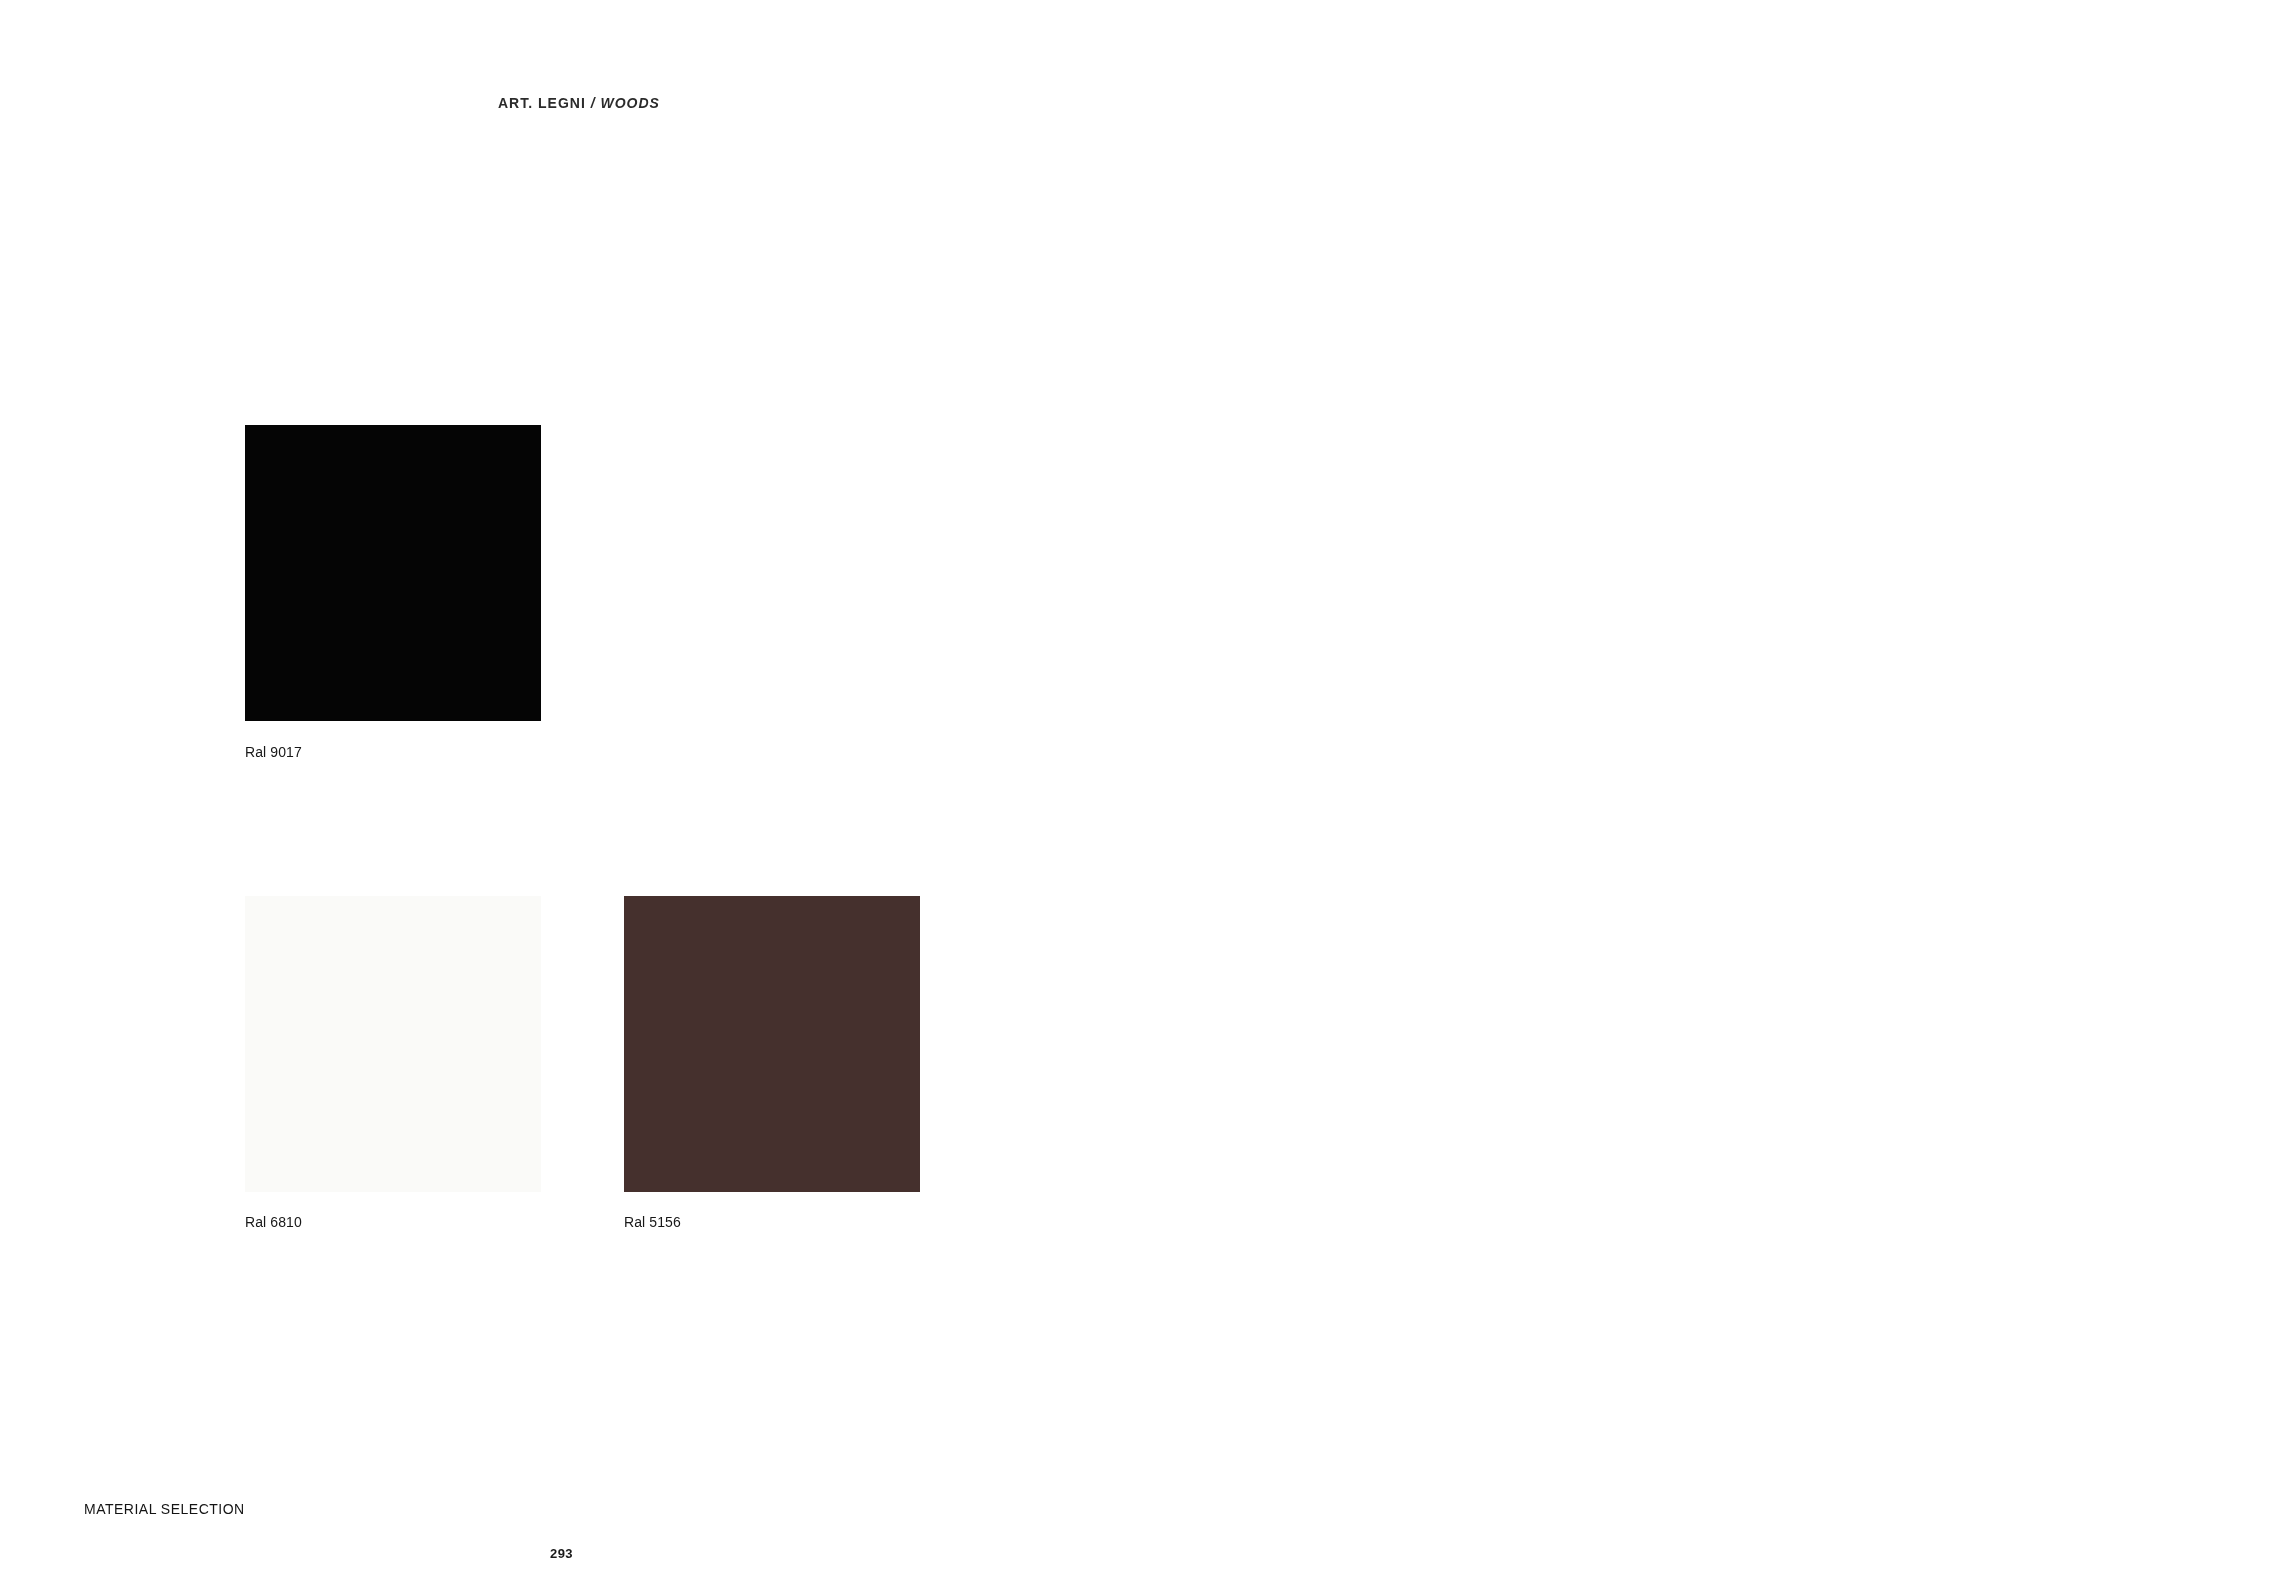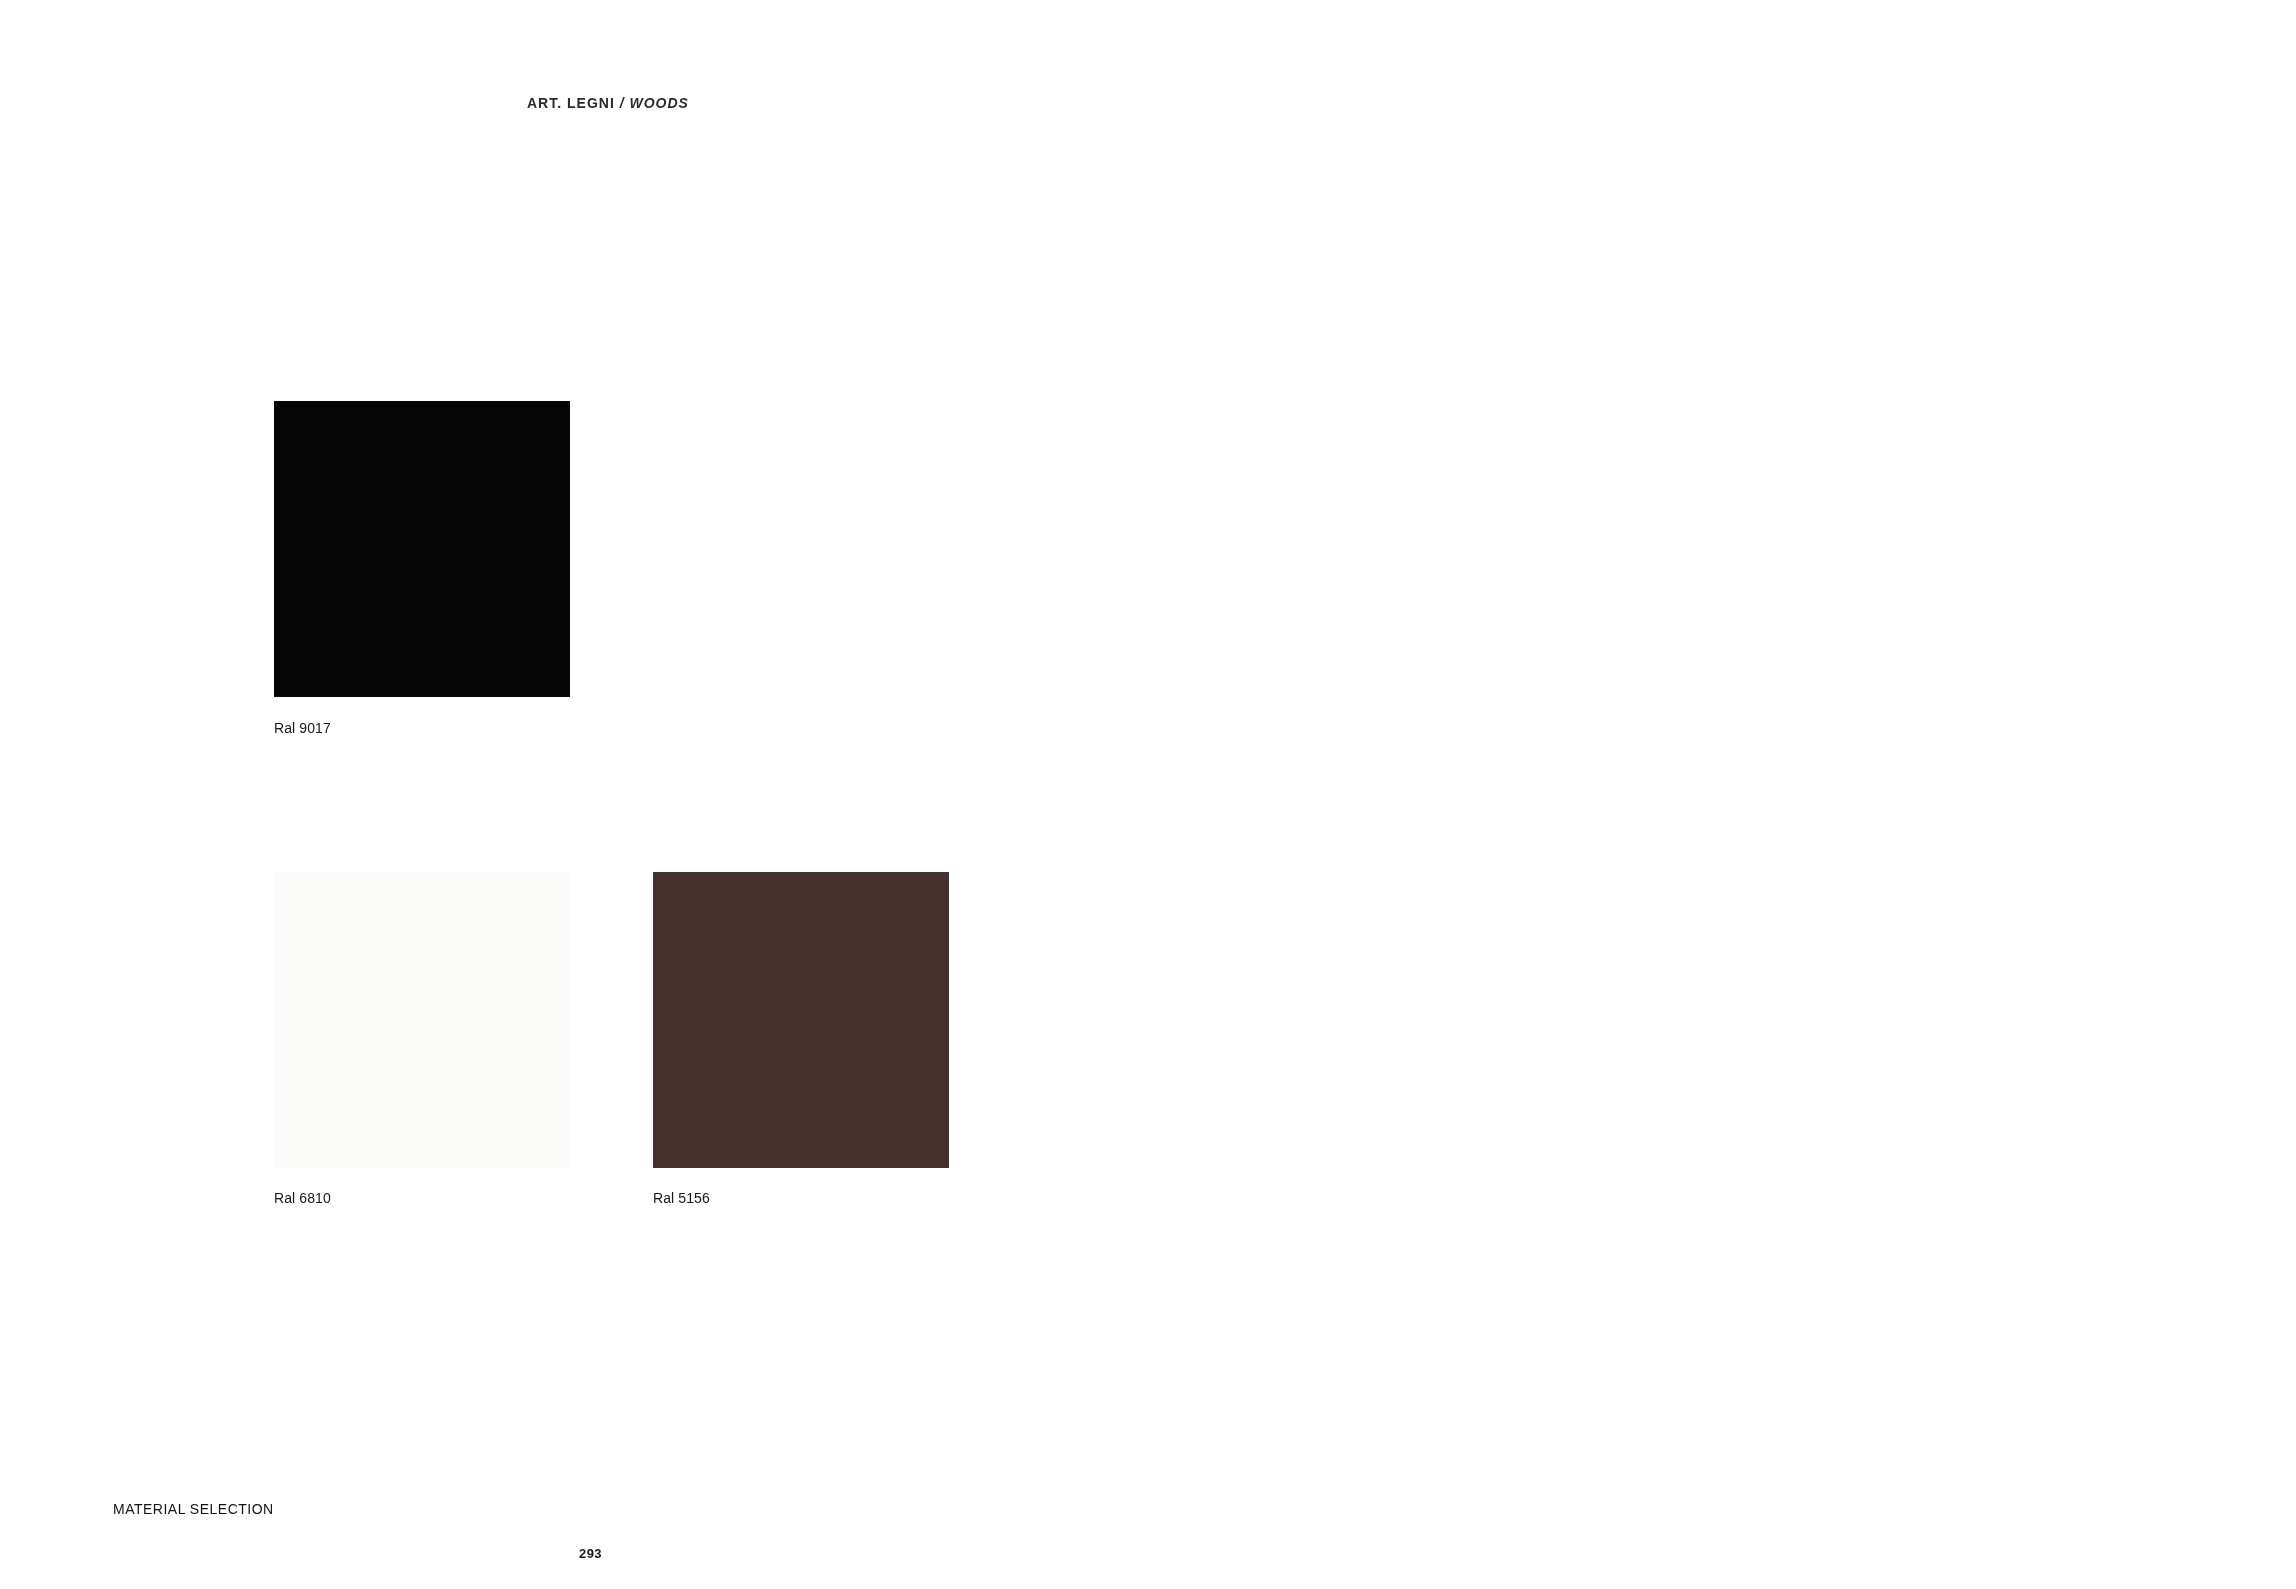--- a/index.html
+++ b/index.html
@@ -21,21 +21,21 @@
     overflow: hidden;
   }
 
   
   .page {
     position: absolute;
     top: 0;
     height: 1589px;
     width: 1148px;
   }
-  .page-left  { left: 0; margin-left: 29px; }
+  .page-left  { left: 0; }
   .page-right { left: 1148px; }
 
   
   .running-head {
     position: absolute;
     top: 95px;
     font-size: 14px;
     font-weight: 700;
     letter-spacing: 1px;
     color: #2b2b2b;
@@ -47,21 +47,21 @@
   }
   .page-left  .running-head { left: 498px; }
 
   
   .swatch-grid {
     position: absolute;
     display: grid;
     grid-template-columns: 296px 83px 296px;
     grid-template-rows: auto 136px auto;
   }
-  .page-left  .swatch-grid { left: 245px; top: 401px; }
+  .page-left  .swatch-grid { left: 245px; top: 425px; }
 
   .swatch-cell {
     grid-column: span 1;
   }
   .spacer-col { }
 
   .swatch {
     width: 296px;
     height: 296px;
     position: relative;

